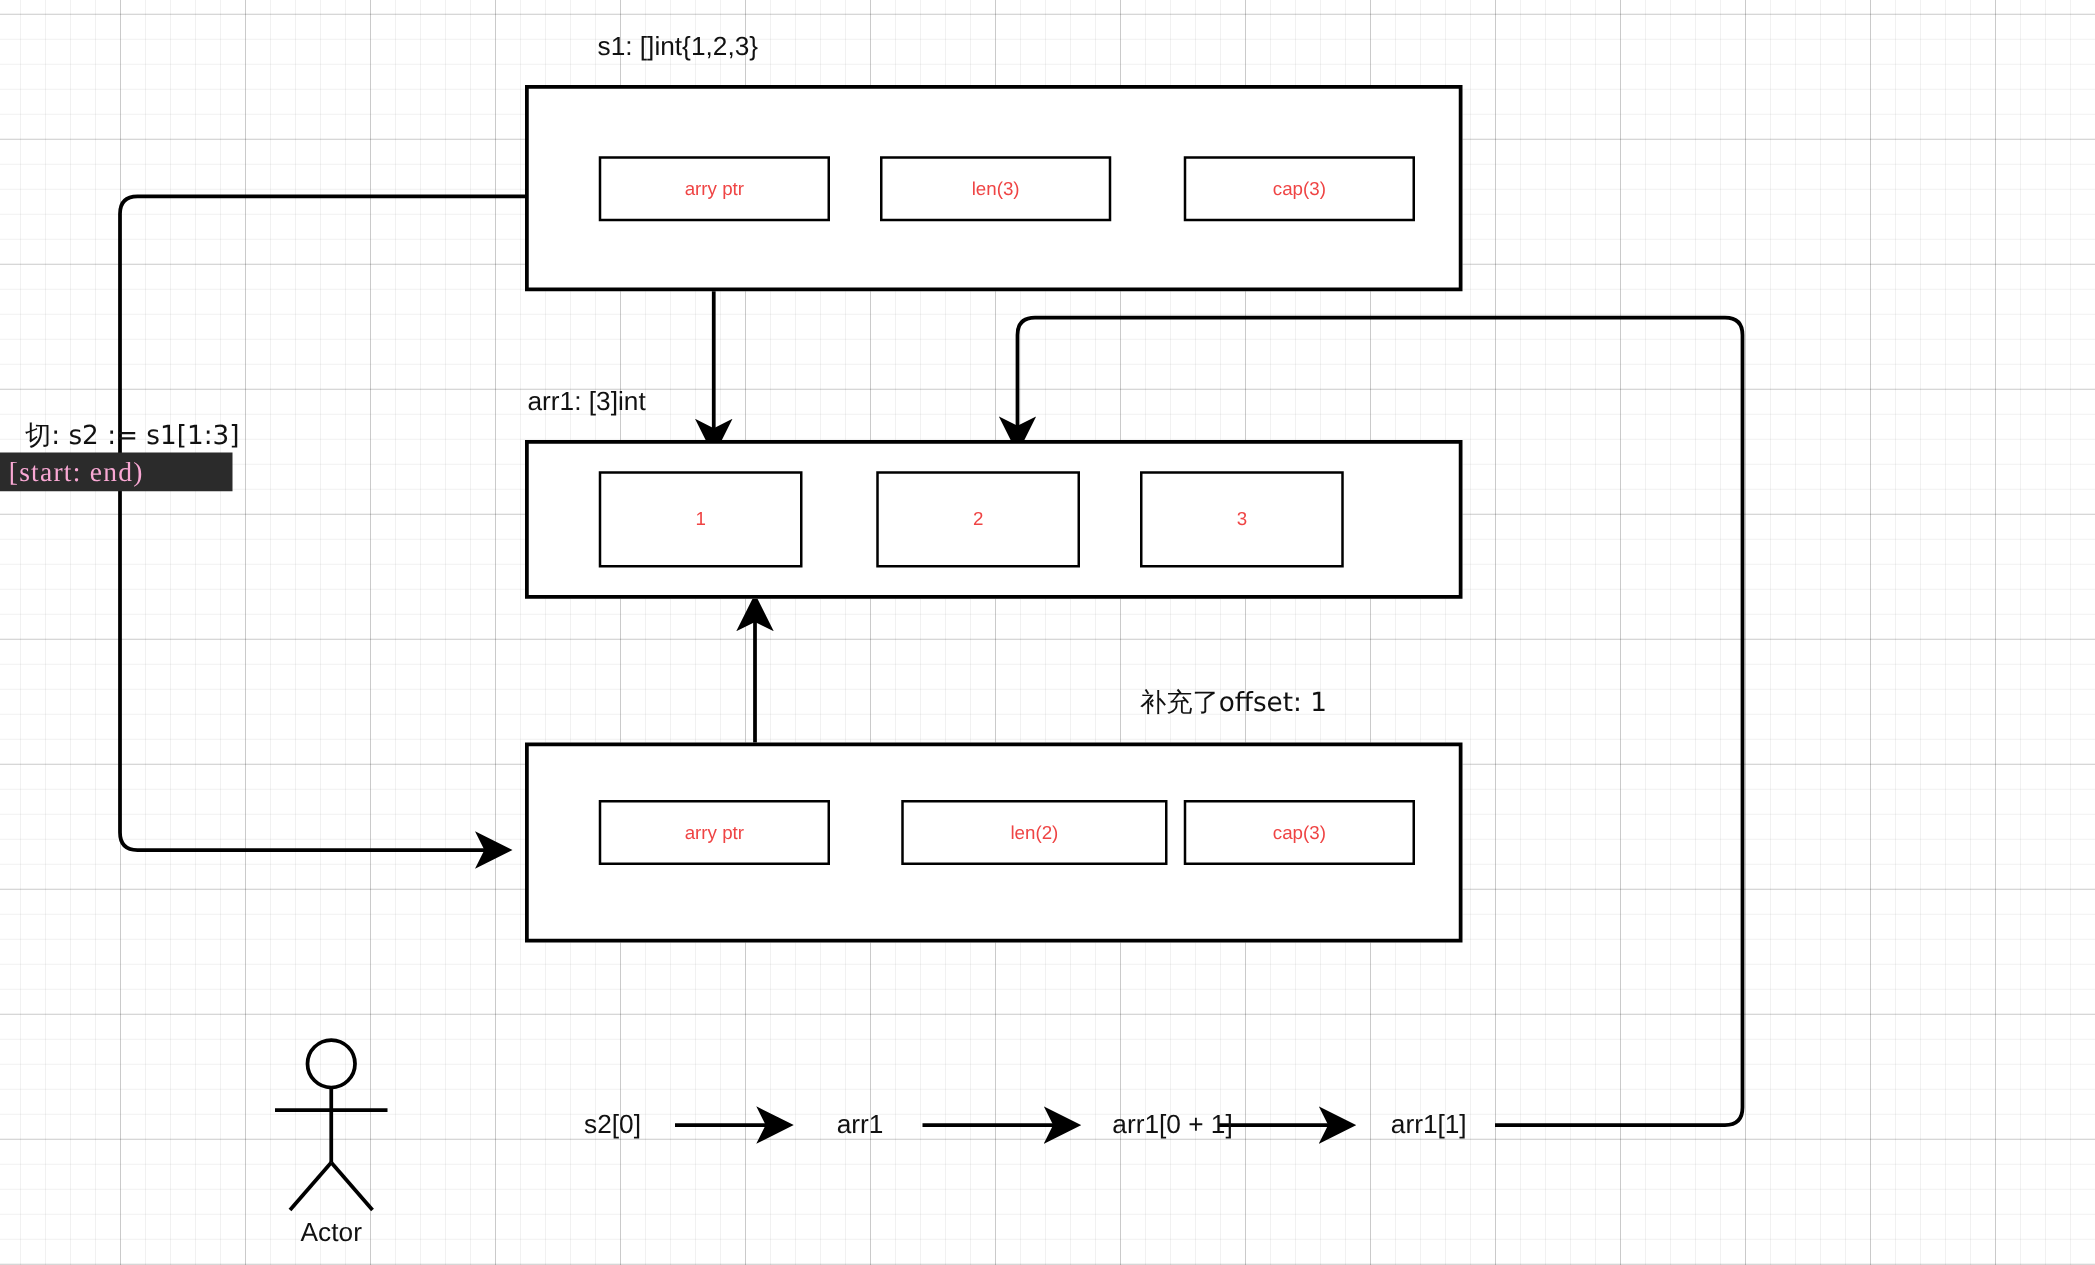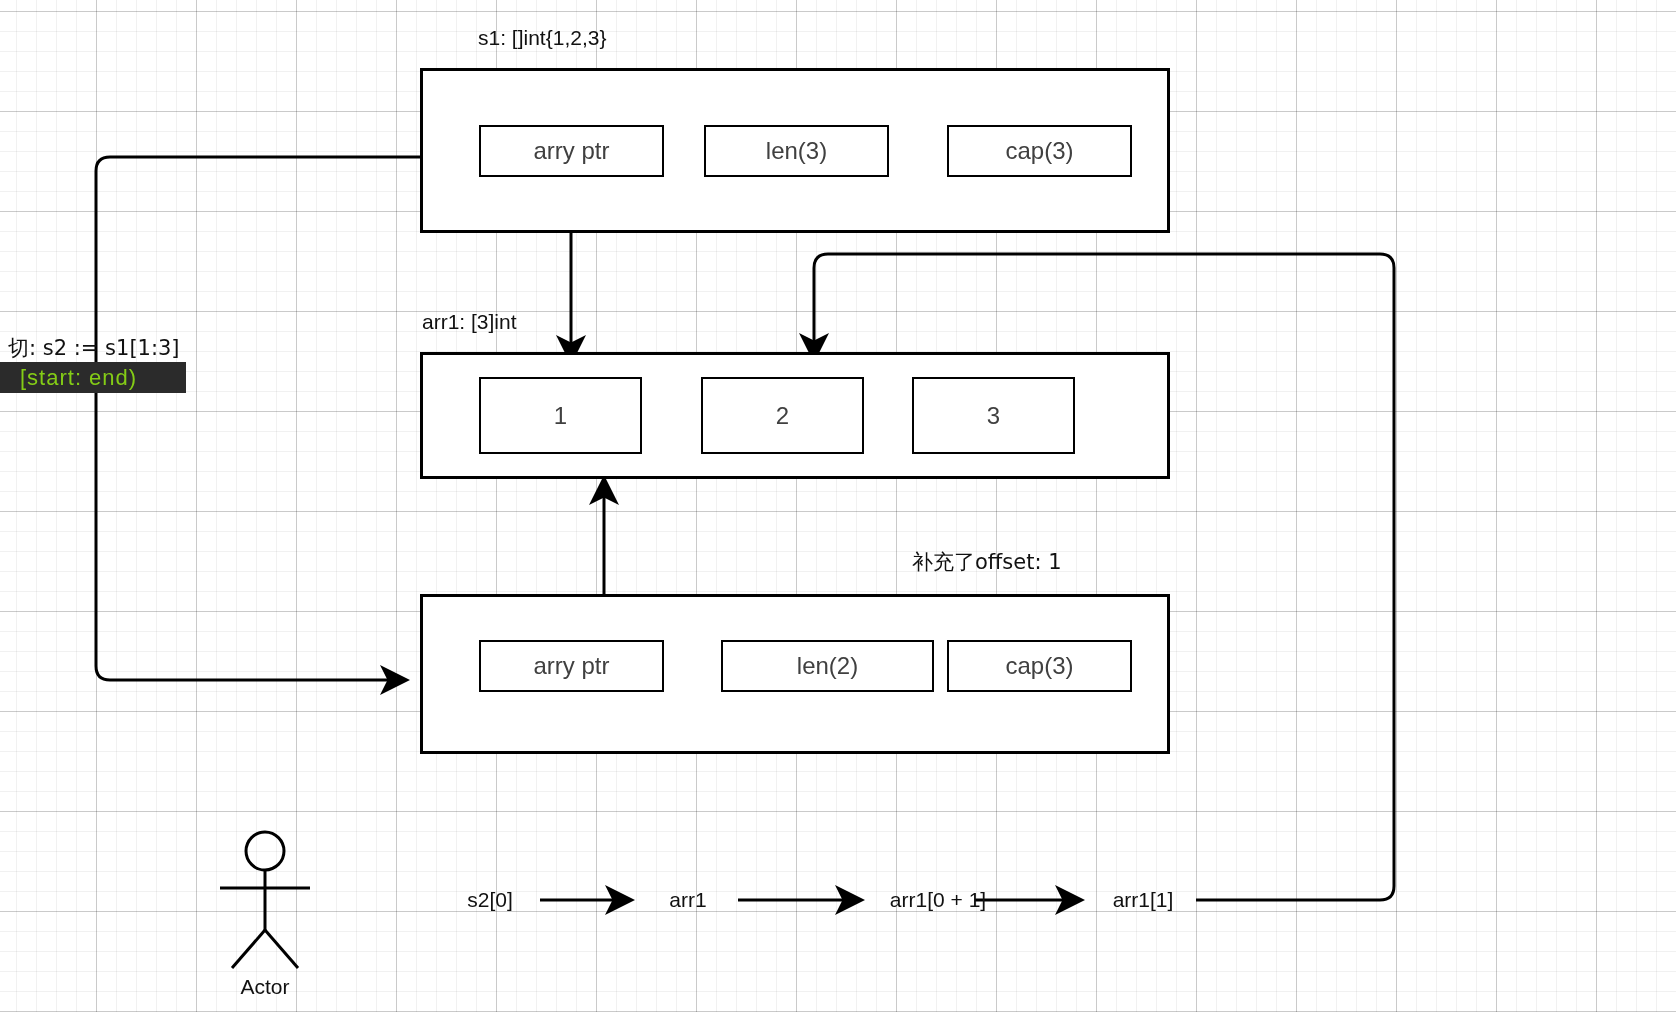--- a/index.html
+++ b/index.html
@@ -35,43 +35,43 @@
     background:#ffffff;
     border:3px solid #000000;
     box-sizing:border-box;
   }
   .cell{
     position:absolute;
     background:#ffffff;
     border:2px solid #000000;
     box-sizing:border-box;
     display:flex;align-items:center;justify-content:center;
-    font-size:24px;color:#404040;
+    font-size:15px;color:#ef4444;
   }
   .caption{
     position:absolute;
     font-size:21px;
     color:#111111;
     white-space:nowrap;
   }
   .caption.cjk{font-family:"DejaVu Sans","Liberation Sans",sans-serif;}
   .flow-label{
     position:absolute;
     font-size:21px;color:#111111;white-space:nowrap;
     display:flex;align-items:center;justify-content:center;
   }
   .code-badge{
     position:absolute;
     background:#2b2b2b;
-    color:#84cc16;
-    font-family:Liberation Sans, sans-serif;
+    color:#f9a8d4;
+    font-family:Liberation Serif, serif;
     font-size:22px;
     letter-spacing:1px;
     display:flex;align-items:center;
-    padding:0 6px 0 20px;
+    padding:0 6px 0 7px;
     box-sizing:border-box;
     white-space:nowrap;
   }
   .actor-label{
     position:absolute;
     font-size:21px;color:#111111;
     text-align:center;white-space:nowrap;
   }
 </style>
 </head>
@@ -124,21 +124,21 @@
   <div class="cell" style="left:912px;top:377px;width:163px;height:77px;">3</div>
 
   <div class="caption cjk" style="left:912px;top:548px;">补充了offset: 1</div>
 
   <div class="node-box" style="left:420px;top:594px;width:750px;height:160px;"></div>
 
   <div class="cell" style="left:479px;top:640px;width:185px;height:52px;">arry ptr</div>
   <div class="cell" style="left:721px;top:640px;width:213px;height:52px;">len(2)</div>
   <div class="cell" style="left:947px;top:640px;width:185px;height:52px;">cap(3)</div>
 
-  <div class="caption cjk" style="left:8px;top:334px;">切:  s2 := s1[1:3]</div>
+  <div class="caption cjk" style="left:20px;top:334px;">切:  s2 := s1[1:3]</div>
 
   <div class="code-badge" style="left:0px;top:362px;width:186px;height:31px;">[start: end)</div>
 
 
   <div class="flow-label" style="left:440px;top:884px;width:100px;height:32px;">s2[0]</div>
   <div class="flow-label" style="left:638px;top:884px;width:100px;height:32px;">arr1</div>
   <div class="flow-label" style="left:858px;top:884px;width:160px;height:32px;">arr1[0 + 1]</div>
   <div class="flow-label" style="left:1088px;top:884px;width:110px;height:32px;">arr1[1]</div>
 
   <div class="actor-label" style="left:205px;top:975px;width:120px;">Actor</div>

